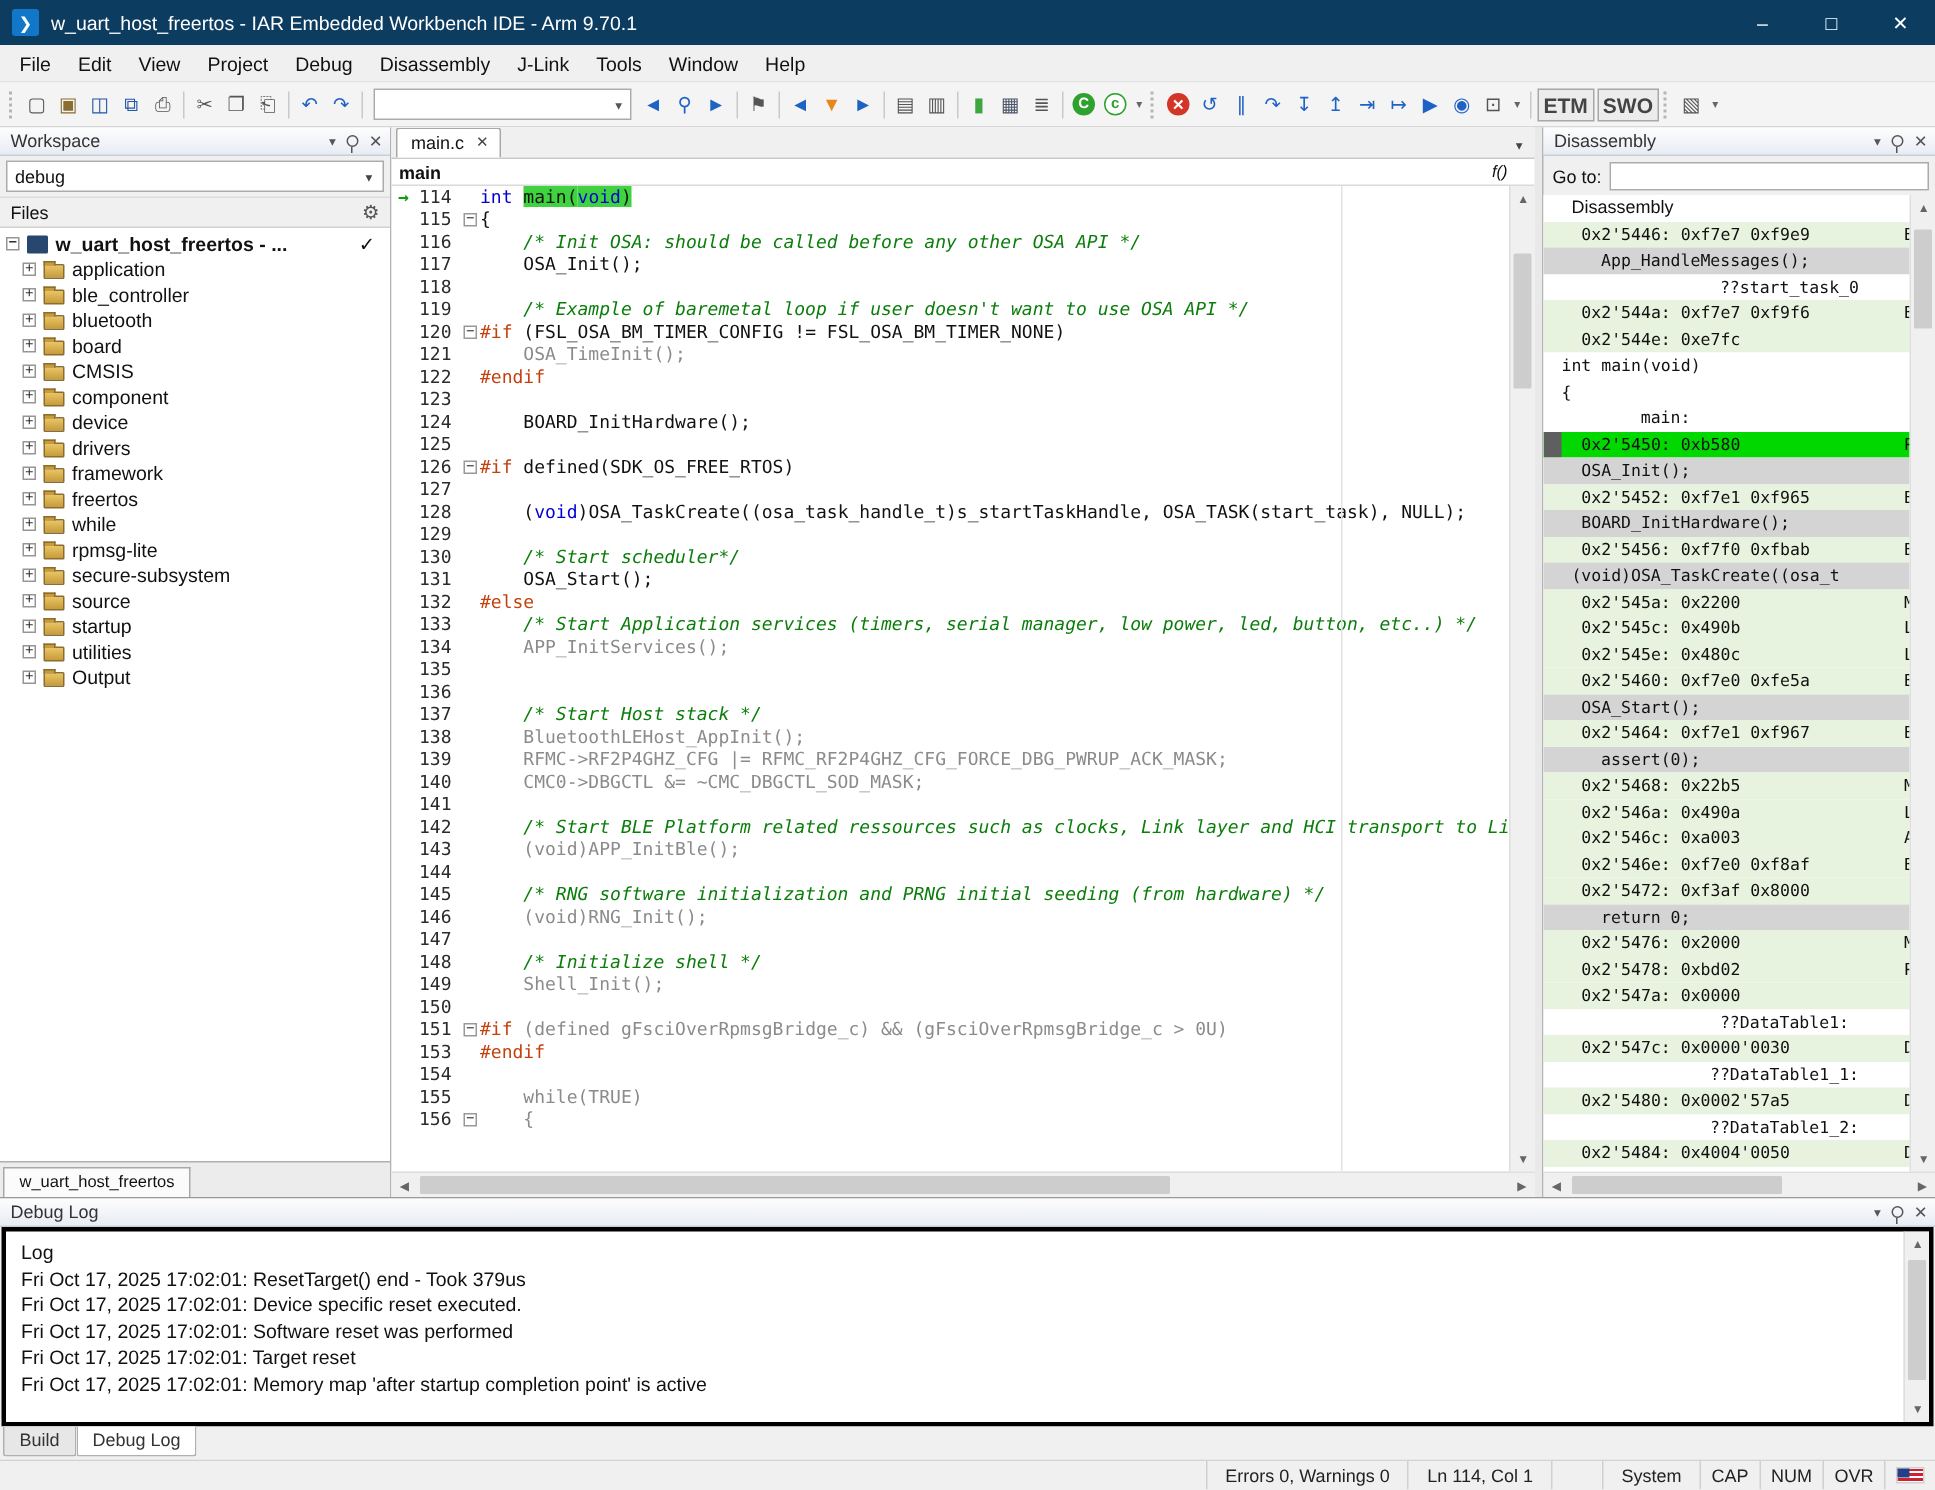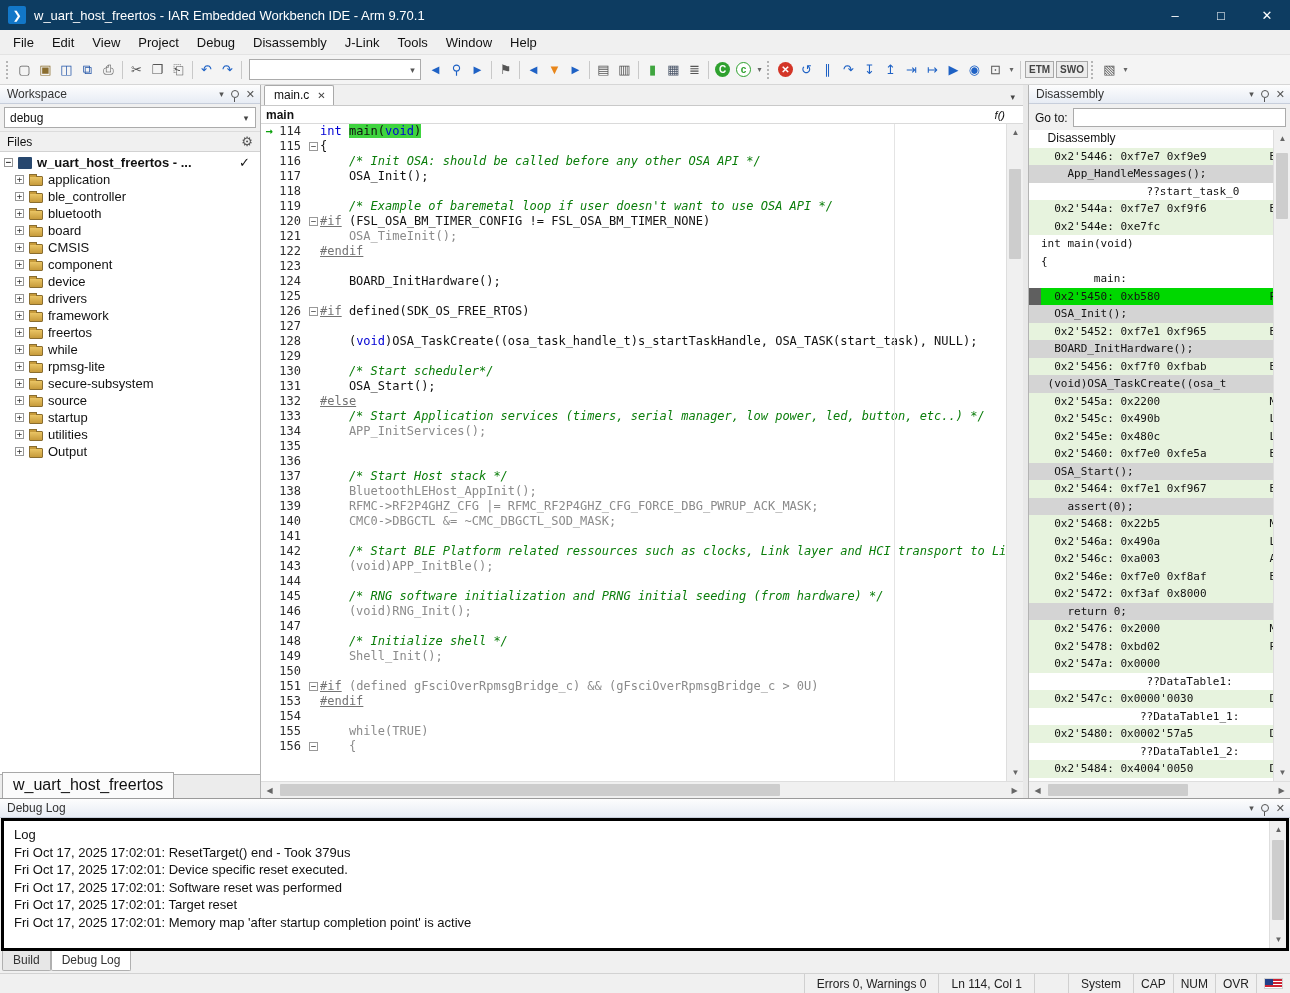--- a/index.html
+++ b/index.html
@@ -27,21 +27,21 @@
            font-size:13px; color:#555; flex:none; }
   .tb-grip { width:4px; height:18px; border-left:2px dotted #b5b5b5; margin:0 4px 0 2px; flex:none; }
   .tb-sep { width:1px; height:18px; background:#c9c9c9; margin:0 3px; flex:none; }
   .tb-combo { width:172px; height:21px; background:#fff; border:1px solid #ababab;
               display:flex; align-items:center; margin:0 4px; flex:none; }
   .tb-combo input { flex:1; min-width:0; border:none; outline:none; height:17px; font-size:12px; padding:0 4px;
                     font-family:"Liberation Sans",sans-serif; }
   .tb-combo-arrow { width:15px; text-align:center; color:#555; font-size:9px; }
   .tb-badge { width:15px; height:15px; margin:0 3px; display:flex; align-items:center; justify-content:center;
               font-size:10px; font-weight:bold; flex:none; }
-  .tb-textbtn { font-size:10px; font-weight:bold; padding:2px 3px; border:1px solid #a8a8a8;
+  .tb-textbtn { font-size:14px; font-weight:bold; padding:2px 3px; border:1px solid #a8a8a8;
                 background:#ececec; color:#444; margin:0 1px; flex:none; }
   .tb-chev { width:11px; font-size:8px; color:#666; text-align:center; flex:none; }
   
   .main { display:flex; height:713px; }
   .panel-header { height:19px; background:linear-gradient(#fdfdfd,#e7ecf4); border-bottom:1px solid #c7cedb;
                   display:flex; align-items:center; padding:0 5px 0 7px; font-size:12px; color:#333; }
   .ph-title { flex:1; white-space:nowrap; overflow:hidden; }
   .ph-icons { display:flex; gap:7px; align-items:center; color:#555; }
   .ph-chev { font-size:9px; }
   .pin-ic { width:8px; height:8px; border:1px solid #555; border-radius:50%; position:relative; }
@@ -66,21 +66,21 @@
               font-size:9px; line-height:7px; text-align:center; color:#333; margin-right:5px;
               font-family:"DejaVu Sans Mono",monospace; }
   .proj-icon { width:14px; height:12px; background:#27476e; border-radius:1px; margin-right:5px; flex:none; }
   .folder-ic { width:14px; height:10px; background:linear-gradient(#eac565,#c79b3b); border:1px solid #8a6d2f;
                border-radius:1px; margin:2px 5px 0 0; flex:none; position:relative; }
   .folder-ic::before { content:""; position:absolute; top:-3px; left:-1px; width:6px; height:2px;
                        background:#c79b3b; border:1px solid #8a6d2f; border-bottom:none; }
   .tree-check { margin-left:auto; margin-right:10px; font-weight:normal; }
   .ws-tabstrip { height:24px; background:#ececec; border-top:1px solid #b0b0b0;
                  display:flex; align-items:flex-end; padding-left:2px; }
-  .ws-tab { background:#fbfbfb; border:1px solid #a8a8a8; border-bottom:none; font-size:16px;
+  .ws-tab { background:#fbfbfb; border:1px solid #a8a8a8; border-bottom:none; font-size:11px;
             padding:3px 10px 4px; }
   
   .editor { flex:1; min-width:0; display:flex; flex-direction:column; background:#fff; }
   .ed-tabbar { height:21px; background:#f0f0f0; border-bottom:1px solid #c9c9c9;
                display:flex; align-items:flex-end; padding-left:3px; }
   .ed-tab { background:#fff; border:1px solid #a9a9a9; border-bottom:none; border-radius:2px 2px 0 0;
             font-size:12px; padding:2px 7px 3px 9px; display:flex; align-items:center; gap:8px; }
   .ed-tab-close { font-size:10px; color:#444; }
   .ed-tabbar-right { margin-left:auto; padding:0 8px 3px; font-size:9px; color:#444; }
   .ed-crumb { height:18px; border-bottom:1px solid #dadada; display:flex; align-items:center;
@@ -92,21 +92,21 @@
   .code-scroll::after { content:""; position:absolute; left:633px; top:0; bottom:0; width:1px; background:#e4e4e4; }
   .code-row { height:15px; line-height:15px; display:flex; white-space:pre; }
   .exec-col { width:16px; flex:none; text-align:center; color:#0ca00c; font-weight:bold; font-size:12px; }
   .lnum { width:30px; flex:none; text-align:right; padding-right:6px; color:#2b2b2b; }
   .fold-col { width:13px; flex:none; display:flex; align-items:center; justify-content:center; }
   .fold-box { width:9px; height:9px; border:1px solid #999; background:#fff; font-size:9px; line-height:7px;
               text-align:center; color:#333; font-family:"DejaVu Sans Mono",monospace; }
   .code-text { white-space:pre; }
   .tk-kw { color:#0000d4; }
   .tk-cm { color:#0a7d0a; font-style:italic; }
-  .tk-pp { color:#737373;text-decoration:underline; }
+  .tk-pp { color:#c2410c; }
   .tk-gy { color:#8b8b8b; }
   .tk-pl { color:#111; }
   .hl { background:#3fd43f; }
   
   .vscroll { width:17px; flex:none; background:#f0f0f0; border-left:1px solid #dedede;
              display:flex; flex-direction:column; }
   .hscroll { height:17px; flex:none; background:#f0f0f0; border-top:1px solid #dedede;
              display:flex; align-items:stretch; }
   .sc-btn { width:17px; height:17px; flex:none; display:flex; align-items:center; justify-content:center;
             font-size:8px; color:#666; }

